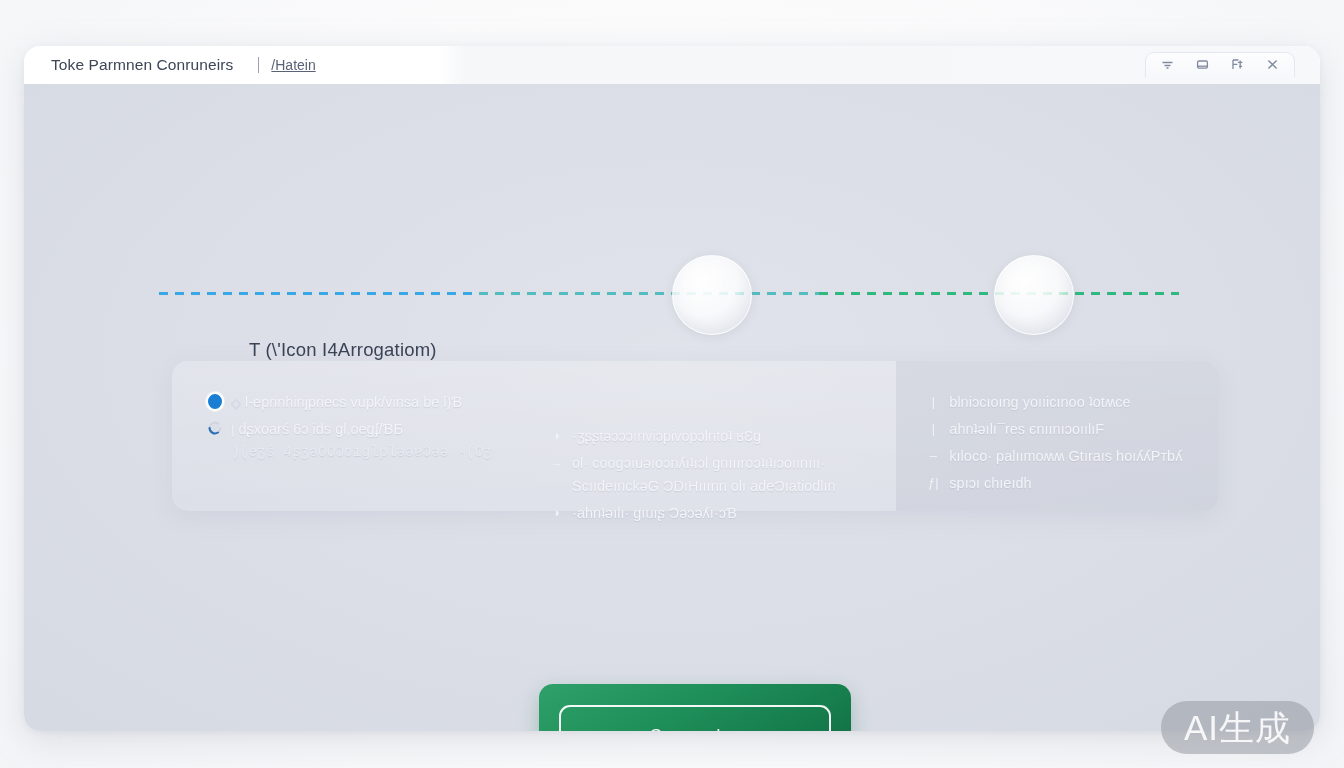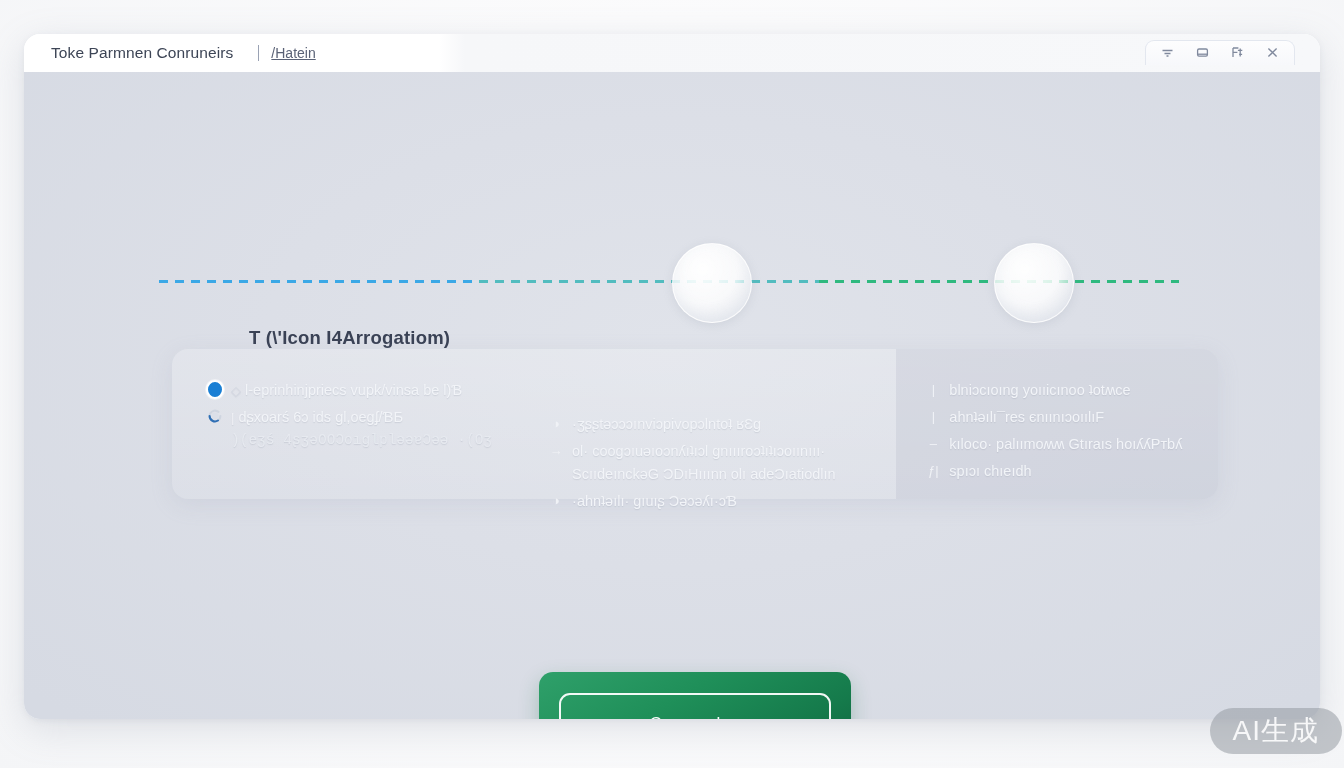--- a/index.html
+++ b/index.html
@@ -16,21 +16,21 @@
     position: relative;
     width: 1344px;
     height: 768px;
     background: radial-gradient(ellipse at 50% 45%, #ffffff 0%, #fbfbfc 55%, #f4f5f7 100%);
   }
 
   
   .window {
     position: absolute;
     left: 24px;
-    top: 34px;
+    top: 46px;
     width: 1296px;
     height: 685px;
     border-radius: 16px;
     background: #ffffff;
     box-shadow: 0 10px 38px rgba(120,130,150,0.20), 0 2px 6px rgba(120,130,150,0.10);
     overflow: hidden;
   }
 
   .titlebar {
     position: relative;
@@ -120,21 +120,21 @@
     box-shadow: 0 2px 10px rgba(150,158,175,0.22), inset 0 -6px 14px rgba(190,198,214,0.18);
   }
   .bubble-1 { left: 648px; top: 171px; width: 78px; height: 78px; }
   .bubble-2 { left: 970px; top: 171px; width: 78px; height: 78px; }
 
   .section-title {
     position: absolute;
     left: 225px;
     top: 255px;
     font-size: 18.5px;
-    font-weight: bold;
+    font-weight: normal;
     color: #3a4255;
     letter-spacing: .2px;
     filter: blur(0.45px);
     white-space: nowrap;
   }
 
   
   .card {
     position: absolute;
     left: 148px;
@@ -228,27 +228,27 @@
   .cta-label {
     font-size: 17px;
     color: #ffffff;
     letter-spacing: .3px;
     filter: blur(0.35px);
   }
 
   
   .watermark {
     position: absolute;
-    right: 2px;
+    right: 30px;
     bottom: 14px;
     padding: 9px 23px;
     border-radius: 26px;
     background: rgba(150,154,163,0.55);
     color: rgba(255,255,255,0.88);
-    font-size: 28px;
+    font-size: 35px;
     letter-spacing: 1px;
     line-height: 1;
     filter: blur(0.3px);
     text-align: right;
   }
 </style>
 </head>
 <body>
 
 <div id="stage">

